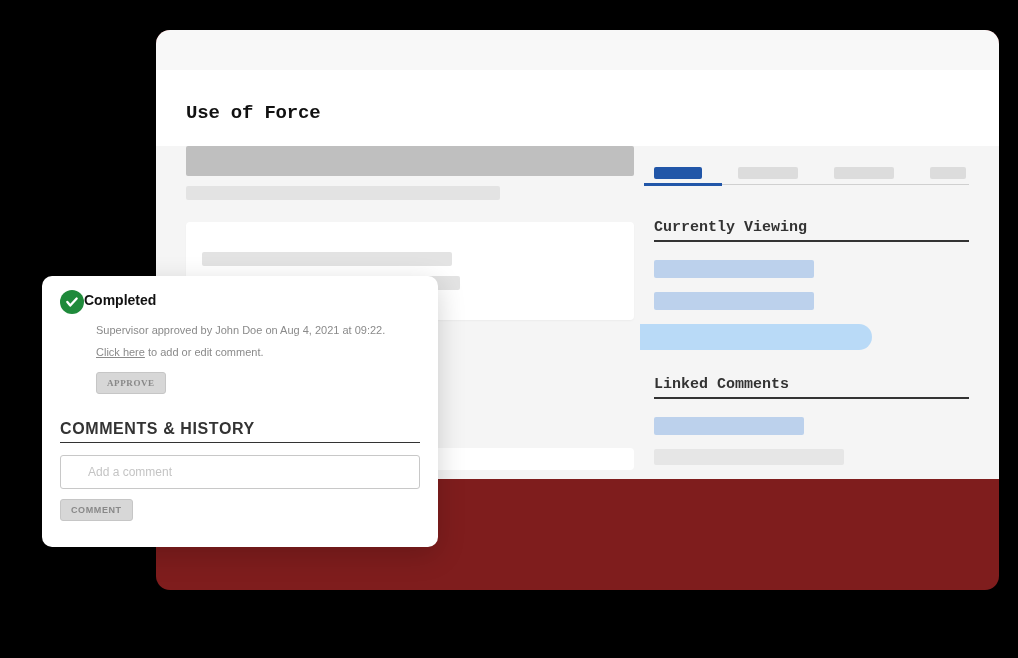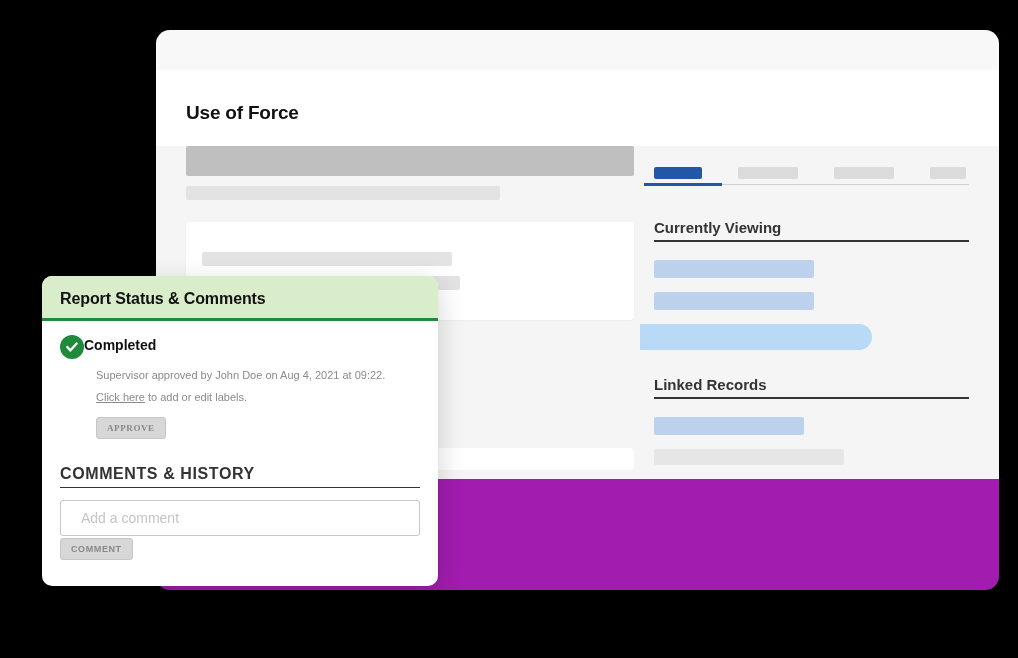--- a/index.html
+++ b/index.html
@@ -10,22 +10,23 @@
       font-family: -apple-system, BlinkMacSystemFont, "Segoe UI", Helvetica, Arial, sans-serif;
       position: relative;
       overflow: hidden;
     }
     .main-window {
       position: absolute;
       top: 30px;
       left: 156px;
       width: 843px;
       height: 560px;
-      background: #a21caf;
+      background: #7f1d1d;
       border-radius: 14px;
+      font-family: Liberation Mono, monospace;
     }
     .titlebar {
       height: 48px;
       background: #f8f8f8;
       border-bottom: 8px solid #fff;
       border-radius: 14px 14px 0 0;
     }
     .content-card {
       background: #fff;
       margin: 0;
@@ -226,26 +227,26 @@
       font-size: 16px;
       font-weight: 700;
       letter-spacing: 0.6px;
       color: #333;
       margin: 26px 18px 6px;
       border-bottom: 1px solid #333;
       padding-bottom: 4px;
     }
     .comment-input {
       display: block;
-      margin: 12px 18px 2px;
+      margin: 12px 18px 10px;
       width: calc(100% - 36px);
       border: 1px solid #c8c8c8;
       border-radius: 3px;
-      padding: 9px 20px;
-      font-size: 14px;
+      padding: 9px 27px;
+      font-size: 12px;
       color: #888;
     }
     .comment-input::placeholder { color: #c4c4c4; }
     .btn-comment {
       display: inline-block;
       font-size: 9px;
       font-weight: 700;
       letter-spacing: 0.6px;
       color: #888;
       background: #d7d7d7;
@@ -299,45 +300,42 @@
           <div class="tab">
               <div class="tab-block" style="width:36px"></div>
             </div>
         </div>
 
         <div class="section-heading">Currently Viewing</div>
         <div class="blue-block" style="width:160px"></div>
         <div class="blue-block" style="width:160px"></div>
         <div class="blue-tag"></div>
 
-        <div class="section-heading">Linked Records</div>
+        <div class="section-heading">Linked Comments</div>
         <div class="blue-block" style="width:150px"></div>
         <div class="gray-block" style="width:190px"></div>
       </div>
 
     </div>
   </div>
 </div>
 
 <div class="modal">
-  <div class="modal-header">
-    <div class="modal-title">Report Status &amp; Comments</div>
-  </div>
   <div class="modal-body">
     <div class="status-row">
       <div class="check-badge">
         <svg viewBox="0 0 24 24" fill="none" stroke="#fff" stroke-width="4" stroke-linecap="round" stroke-linejoin="round">
             <polyline points="4 12 9 18 20 6"></polyline>
           </svg>
       </div>
       <div class="status-text">Completed</div>
     </div>
     <div class="detail-line">Supervisor approved by John Doe on Aug 4, 2021 at 09:22.</div>
     <div class="detail-line">
-      <span class="detail-link">Click here</span><span> to add or edit labels.</span>
+      <span class="detail-link">Click here</span><span> to add or edit comment.</span>
     </div>
     <button class="btn-small">APPROVE</button>
   </div>
 
   <div class="comments-heading">COMMENTS &amp; HISTORY</div>
   <input class="comment-input" type="text" placeholder="Add a comment" style="">
   <button class="btn-comment">COMMENT</button>
 </div>
 
 </body></html>

